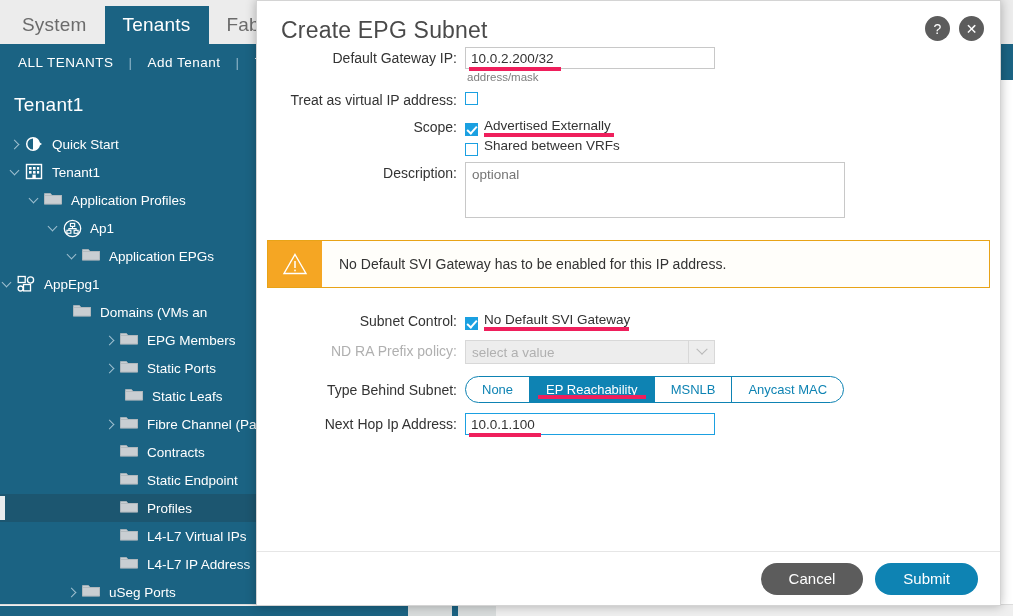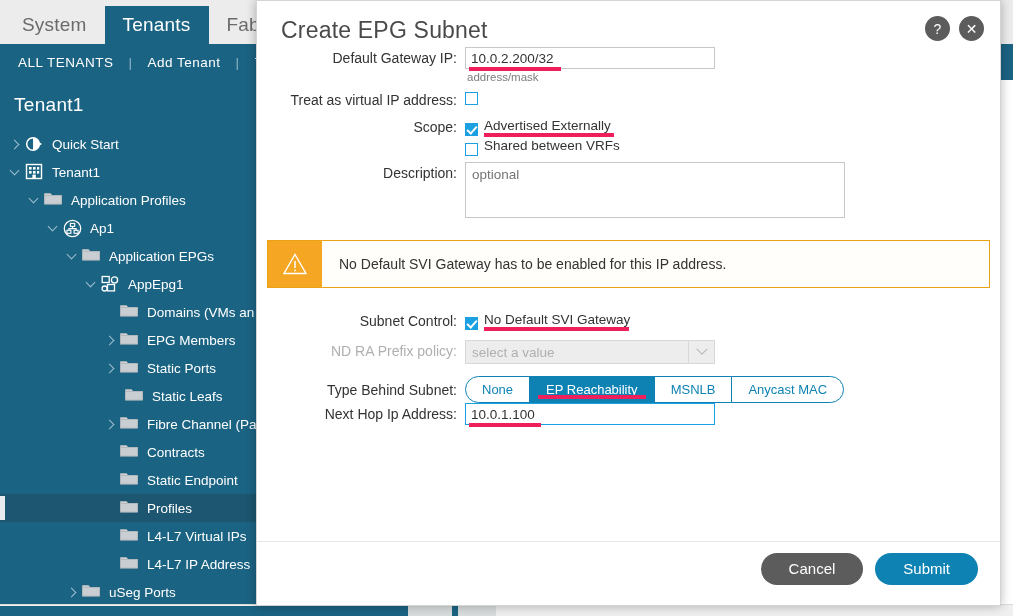--- a/index.html
+++ b/index.html
@@ -169,21 +169,21 @@
   }
   .seg-btn {
     display: flex; align-items: center; justify-content: center;
     padding: 0 16px; font-size: 13px; color: #0e83b3; cursor: pointer;
     border-right: 1px solid #0e83b3; position: relative; white-space: nowrap;
   }
   .seg-btn:last-child { border-right: none; }
   .seg-btn.active { background: #0e83b3; color: #ffffff; }
 
   .footer {
-    position: absolute; left: 0; right: 0; bottom: 10px; height: 54px;
+    position: absolute; left: 0; right: 0; bottom: 0; height: 54px;
     background: #ffffff; border-top: 1px solid #e6e6e6;
     display: flex; align-items: center; justify-content: flex-end;
     padding-right: 22px; gap: 12px;
   }
   .btn {
     border-radius: 16px; height: 32px; padding: 0 28px;
     display: flex; align-items: center; justify-content: center;
     font-size: 15px; color: #ffffff; cursor: pointer; border: none;
     font-family: "Liberation Sans", sans-serif;
   }
@@ -293,33 +293,33 @@
           <div class="tree-item" style="padding-left: 65px;">
             <span class="twisty down"></span>
             <span class="ic">
               <svg width="18" height="14" viewBox="0 0 18 14">
                 <path d="M0.5 2.5 h6 l1.6 2 h9.4 v8.5 h-17 z" fill="#c9ced2" stroke="#aeb6bb" stroke-width="0.8"></path>
                 <rect x="0.5" y="4.5" width="17" height="8.5" fill="#c9ced2" stroke="#aeb6bb" stroke-width="0.8"></rect>
               </svg>
             </span>
             <span class="tree-label">Application EPGs</span>
           </div>
-          <div class="tree-item" style="padding-left: 84px;">
+          <div class="tree-item" style="">
             <span class="twisty down"></span>
             <span class="ic">
               <svg width="20" height="18" viewBox="0 0 20 18">
                 <rect x="1.2" y="1.5" width="7" height="6" fill="none" stroke="#ffffff" stroke-width="1.3"></rect>
                 <circle cx="13.5" cy="5" r="3.1" fill="none" stroke="#ffffff" stroke-width="1.3"></circle>
                 <rect x="6.5" y="9.5" width="7" height="6.4" fill="none" stroke="#ffffff" stroke-width="1.3"></rect>
                 <circle cx="3.6" cy="13.5" r="2.5" fill="none" stroke="#ffffff" stroke-width="1.3"></circle>
               </svg>
             </span>
             <span class="tree-label">AppEpg1</span>
           </div>
-          <div class="tree-item" style="padding-left: 103px;">
+          <div class="tree-item" style="padding-left: 56px;">
             <span class="twisty "></span>
             <span class="ic">
               <svg width="18" height="14" viewBox="0 0 18 14">
                 <path d="M0.5 2.5 h6 l1.6 2 h9.4 v8.5 h-17 z" fill="#c9ced2" stroke="#aeb6bb" stroke-width="0.8"></path>
                 <rect x="0.5" y="4.5" width="17" height="8.5" fill="#c9ced2" stroke="#aeb6bb" stroke-width="0.8"></rect>
               </svg>
             </span>
             <span class="tree-label">Domains (VMs an</span>
           </div>
           <div class="tree-item" style="padding-left: 103px;">
@@ -510,21 +510,21 @@
       <div class="row" style="margin-bottom:12px;">
         <div class="lbl dim">ND RA Prefix policy:</div>
         <div class="fld">
           <div class="sel">
             <span>select a value</span>
             <span class="caret"></span>
           </div>
         </div>
       </div>
 
-      <div class="row" style="align-items:center;">
+      <div class="row" style="margin-bottom:10px;align-items:center;">
         <div class="lbl">Type Behind Subnet:</div>
         <div class="fld">
           <div class="seg" id="tbs-seg">
               <div class="seg-btn">None</div>
               <div class="seg-btn active">EP Reachability<span class="hl" style="left: 8px; right: 8px; bottom: 3px;"></span></div>
               <div class="seg-btn">MSNLB</div>
               <div class="seg-btn">Anycast MAC</div>
             </div>
         </div>
       </div>

